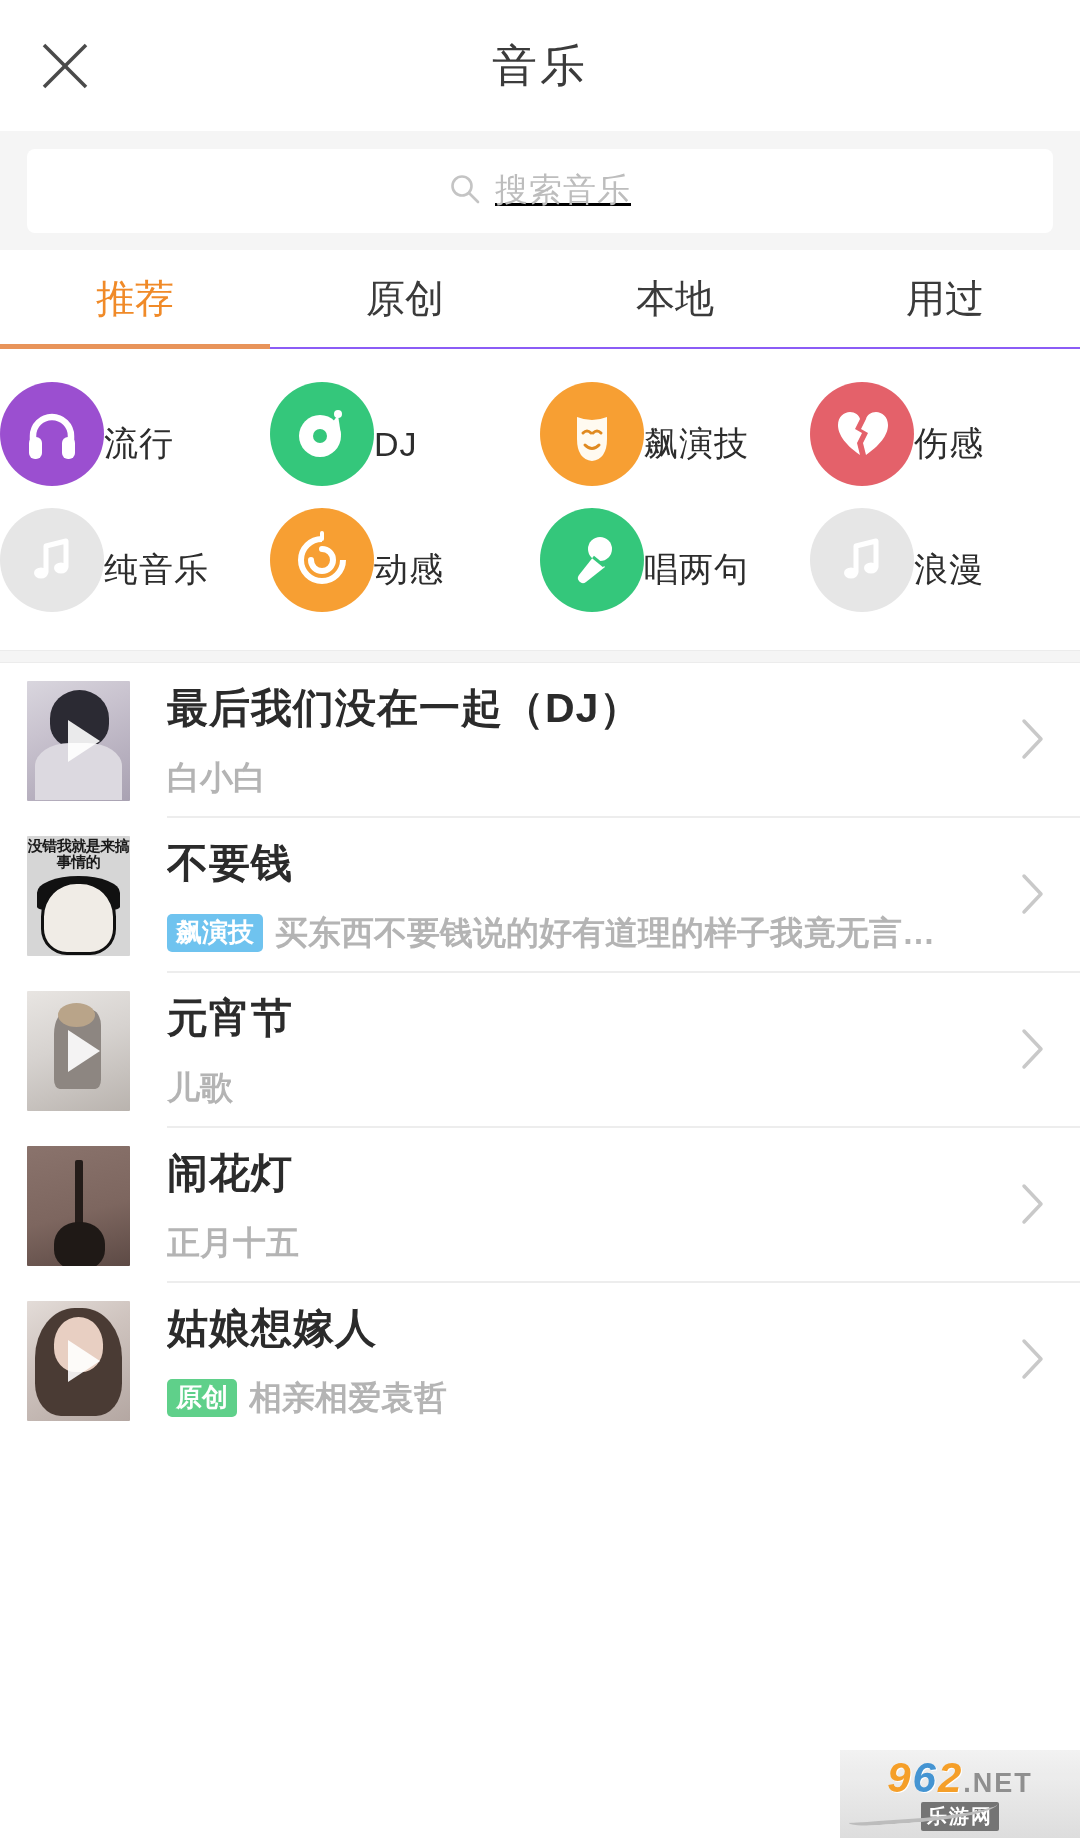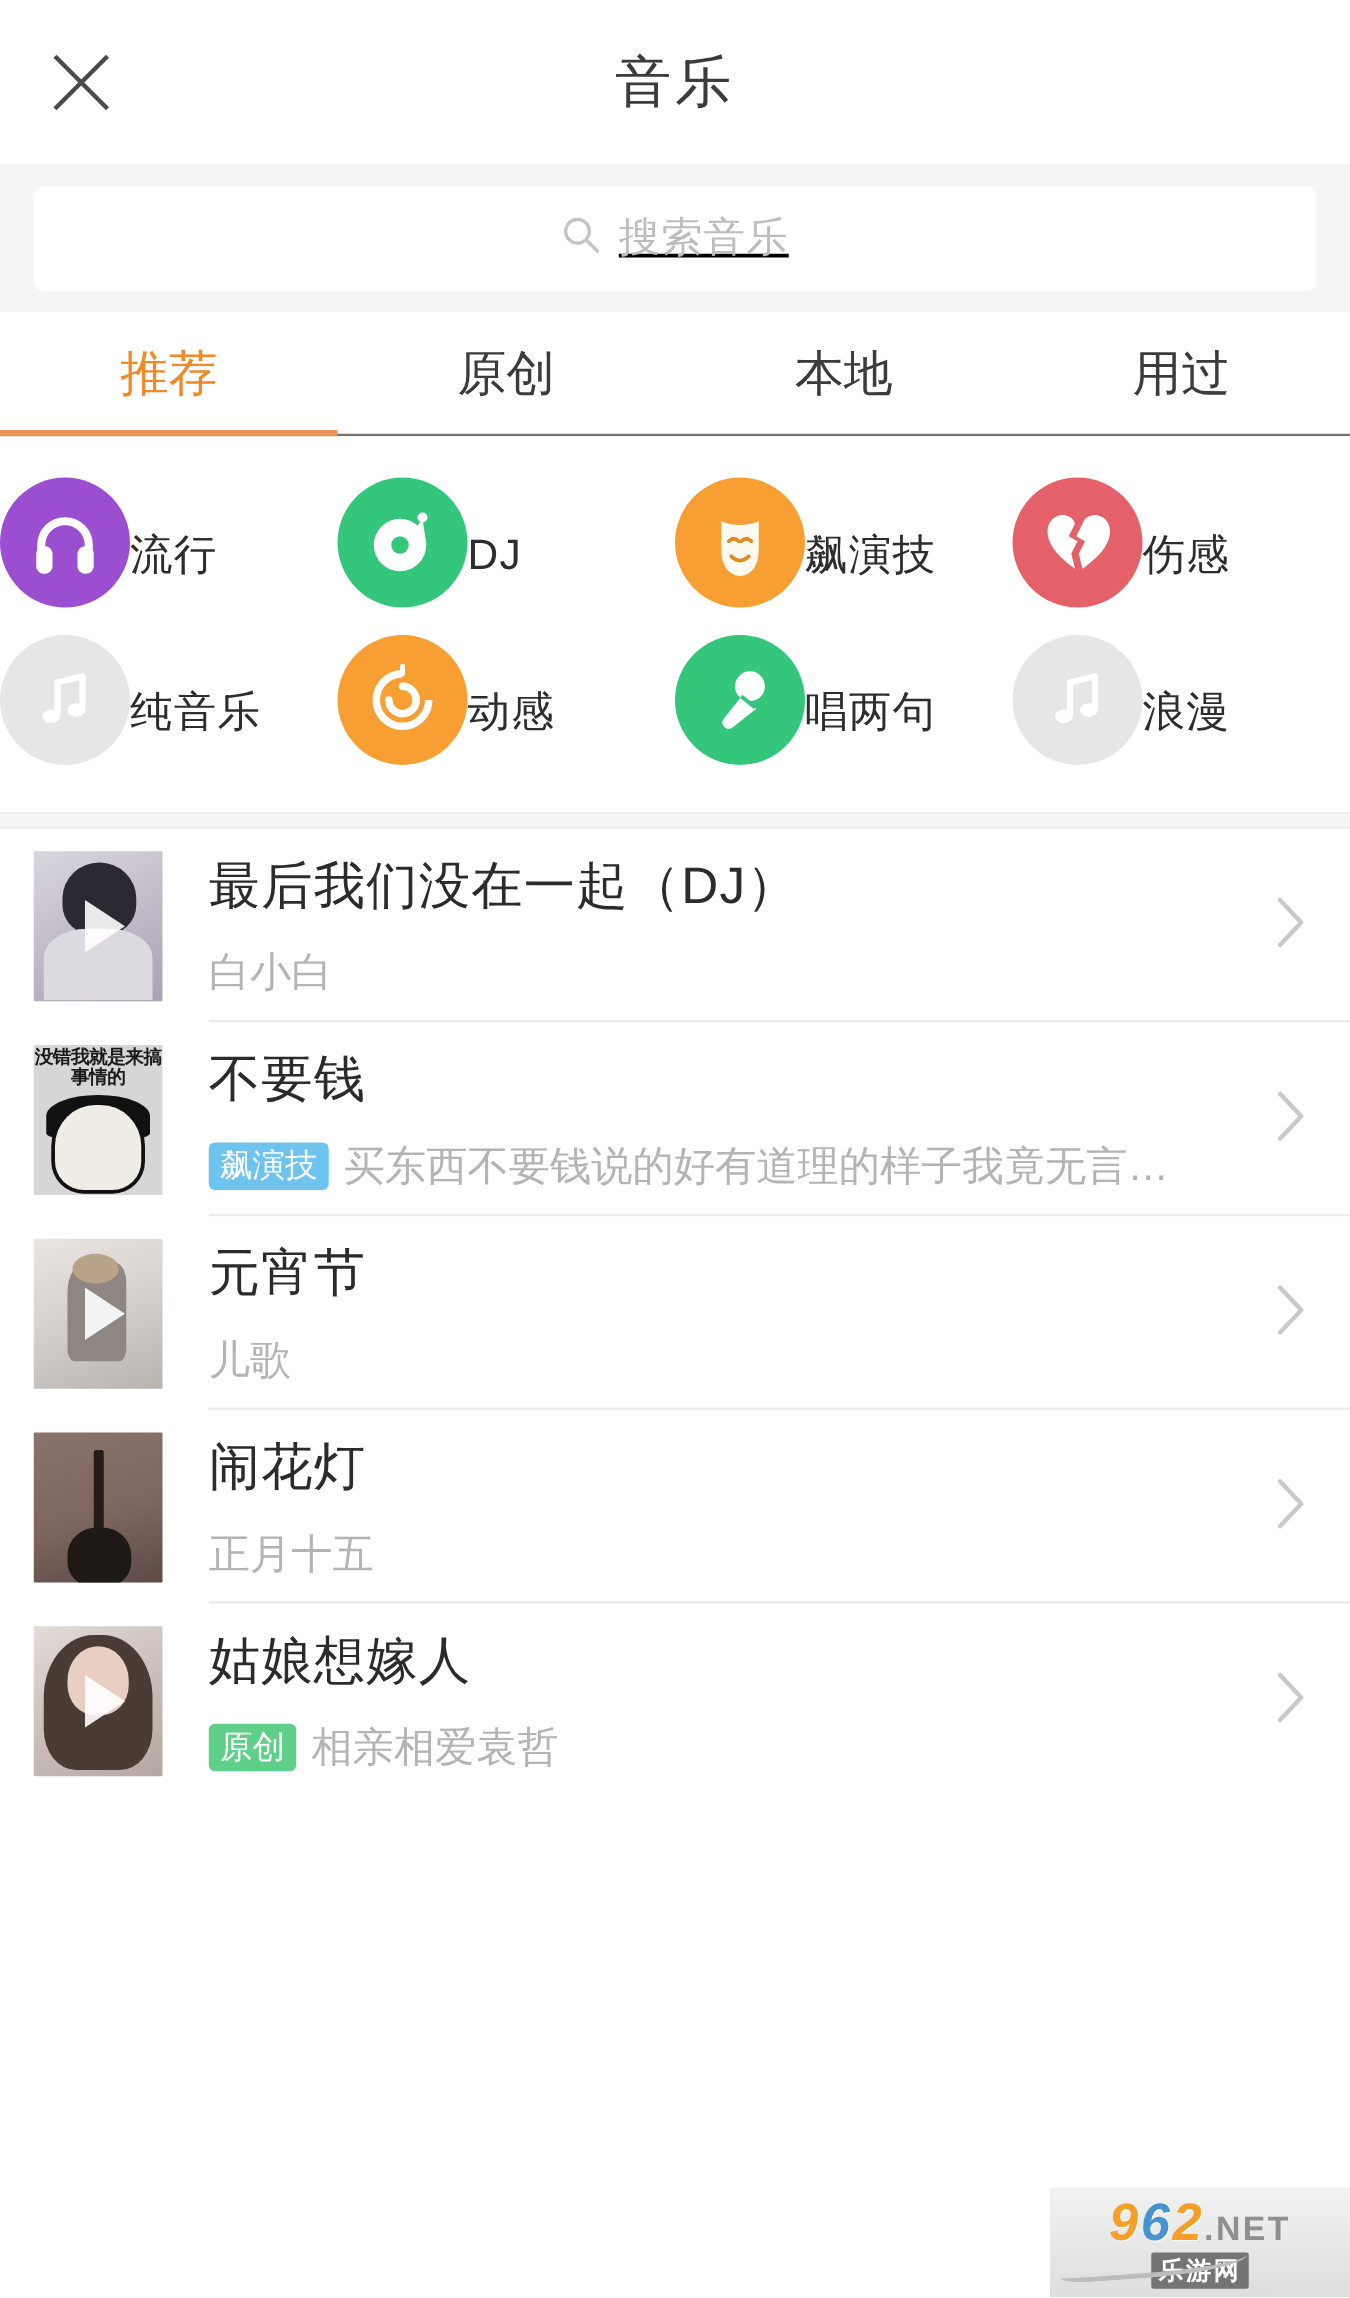--- a/index.html
+++ b/index.html
@@ -72,21 +72,21 @@
     font-size: 33px;
     color: #bdbdbd;
     letter-spacing: 1px;
   }
 
   
   .tabs {
     display: flex;
     height: 99px;
     background: #ffffff;
-    border-bottom: 2px solid #737373;
+    border-bottom: 2px solid #8b5cf6;
   }
   .tab {
     flex: 1;
     display: flex;
     align-items: center;
     justify-content: center;
     font-size: 39px;
     color: #3b3b3b;
     position: relative;
     cursor: pointer;
@@ -177,20 +177,21 @@
     border-left: 32px solid rgba(255,255,255,0.9);
     border-top: 21px solid transparent;
     border-bottom: 21px solid transparent;
     margin-left: 5px;
   }
   .song-meta {
     margin-left: 37px;
     flex: 1;
     min-width: 0;
     padding-right: 30px;
+    font-weight: bold;
   }
   .song-title {
     font-size: 41px;
     color: #2b2b2b;
     white-space: nowrap;
     overflow: hidden;
     text-overflow: ellipsis;
     letter-spacing: 1px;
   }
   .song-sub {

